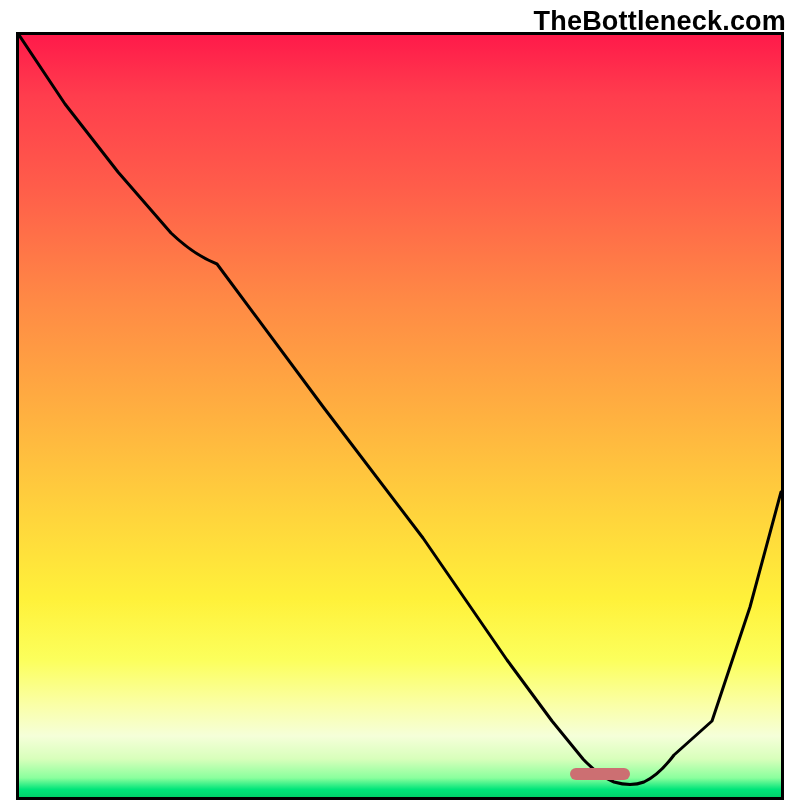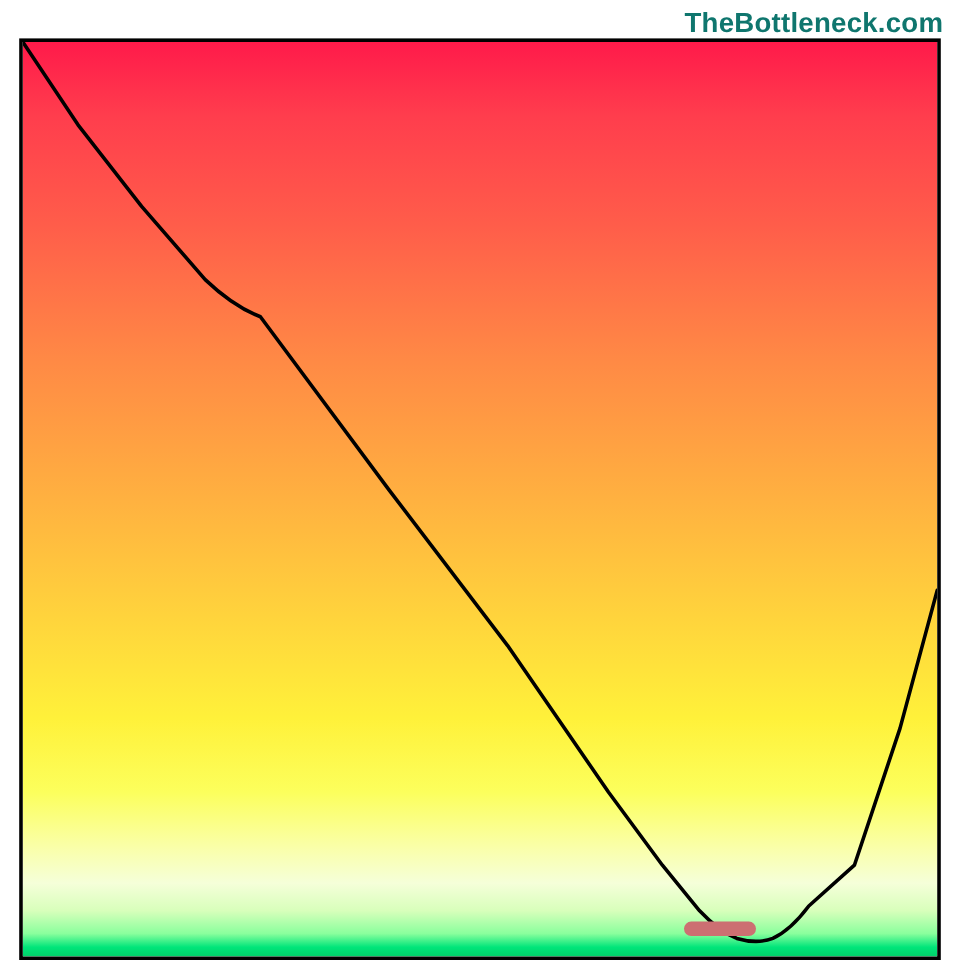--- a/index.html
+++ b/index.html
@@ -55,23 +55,23 @@
     position: absolute;
     width: 60px;
     height: 12px;
     border-radius: 6px;
     background: #cc6f72;
   }
   .watermark {
     position: absolute;
     right: 14px;
     top: 6px;
-    font-size: 23px;
+    font-size: 27px;
     font-weight: 600;
-    color: #0f766e;
+    color: #000000;
     letter-spacing: 0.2px;
   }
 </style>
 </head>
 <body>
 
 <div class="watermark">TheBottleneck.com</div>
 
 <div class="frame">
 

